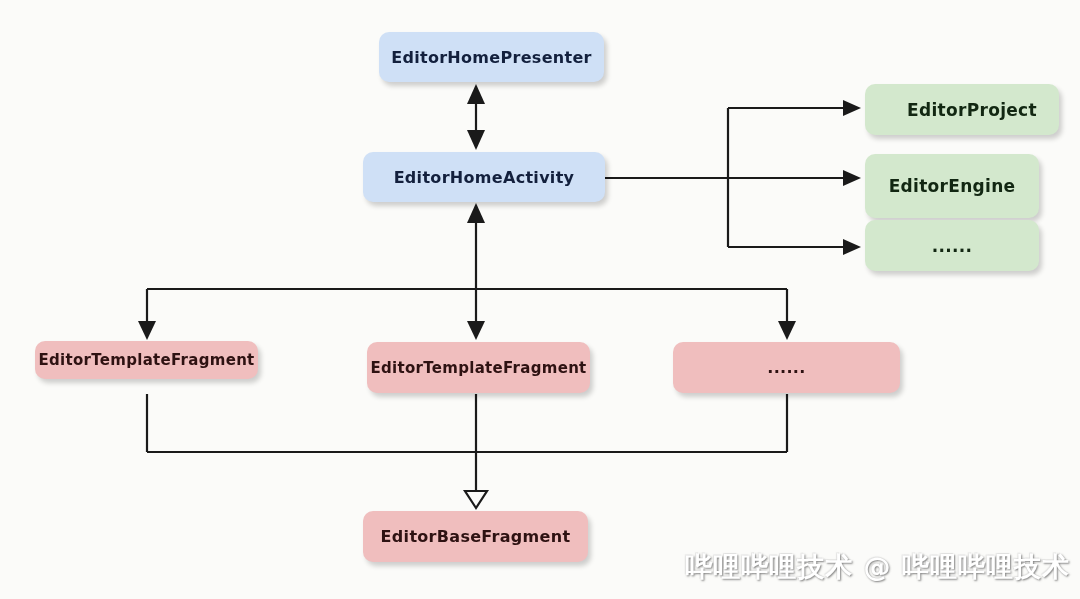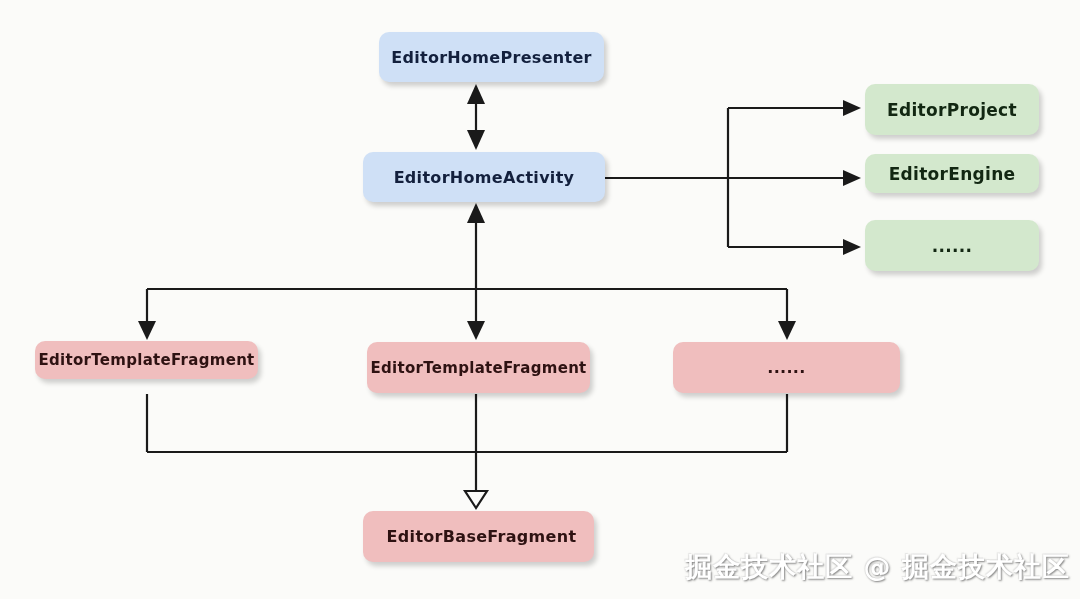--- a/index.html
+++ b/index.html
@@ -44,27 +44,27 @@
     font-weight: bold;
     letter-spacing: 0.3px;
     white-space: nowrap;
   }
   .node.blue  { background: #cfe0f6; color: #13203d; }
   .node.green { background: #d3e8cd; color: #122712; }
   .node.pink  { background: #f0bebe; color: #2e1212; }
 
   #node-presenter  { left: 363px; top: 32px;  width: 225px; height: 50px; font-size: 16px; margin-left: 16px; }
   #node-activity   { left: 363px; top: 152px; width: 242px; height: 50px; font-size: 16px; }
-  #node-project    { left: 865px; top: 84px;  width: 174px; height: 51px; font-size: 17px; }
-  #node-engine     { left: 865px; top: 154px; width: 174px; height: 39px; font-size: 17px; }
+  #node-project    { left: 865px; top: 84px;  width: 174px; height: 51px; font-size: 17px; padding-left: 20px; }
+  #node-engine     { left: 865px; top: 154px; width: 174px; height: 64px; font-size: 17px; }
   #node-green-more { left: 865px; top: 220px; width: 174px; height: 51px; font-size: 17px; }
   #node-template   { left: 35px;  top: 341px; width: 223px; height: 38px; font-size: 15px; }
   #node-caption    { left: 367px; top: 342px; width: 223px; height: 51px; font-size: 15px; }
   #node-pink-more  { left: 673px; top: 342px; width: 227px; height: 51px; font-size: 16px; }
-  #node-base       { left: 363px; top: 511px; width: 225px; height: 51px; font-size: 16px; padding-left: 6px; }
+  #node-base       { left: 363px; top: 511px; width: 225px; height: 51px; font-size: 16px; }
 
   .watermark {
     position: absolute;
     right: 10px;
     bottom: 14px;
     font-size: 27px;
     font-weight: bold;
     color: #ffffff;
     letter-spacing: 1px;
     text-shadow: 1px 1px 2px rgba(90,90,90,0.75), -1px -1px 1px rgba(200,200,200,0.4);
@@ -143,15 +143,15 @@
   </div>
 
   <div class="node pink" id="node-pink-more">
     <span>......</span>
   </div>
 
   <div class="node pink" id="node-base">
     <span>EditorBaseFragment</span>
   </div>
 
-  <div class="watermark">掘金技术社区 @ 掘金技术社区</div>
+  <div class="watermark">哔哩哔哩技术 @ 哔哩哔哩技术</div>
 
 </div>
 
 </body></html>

